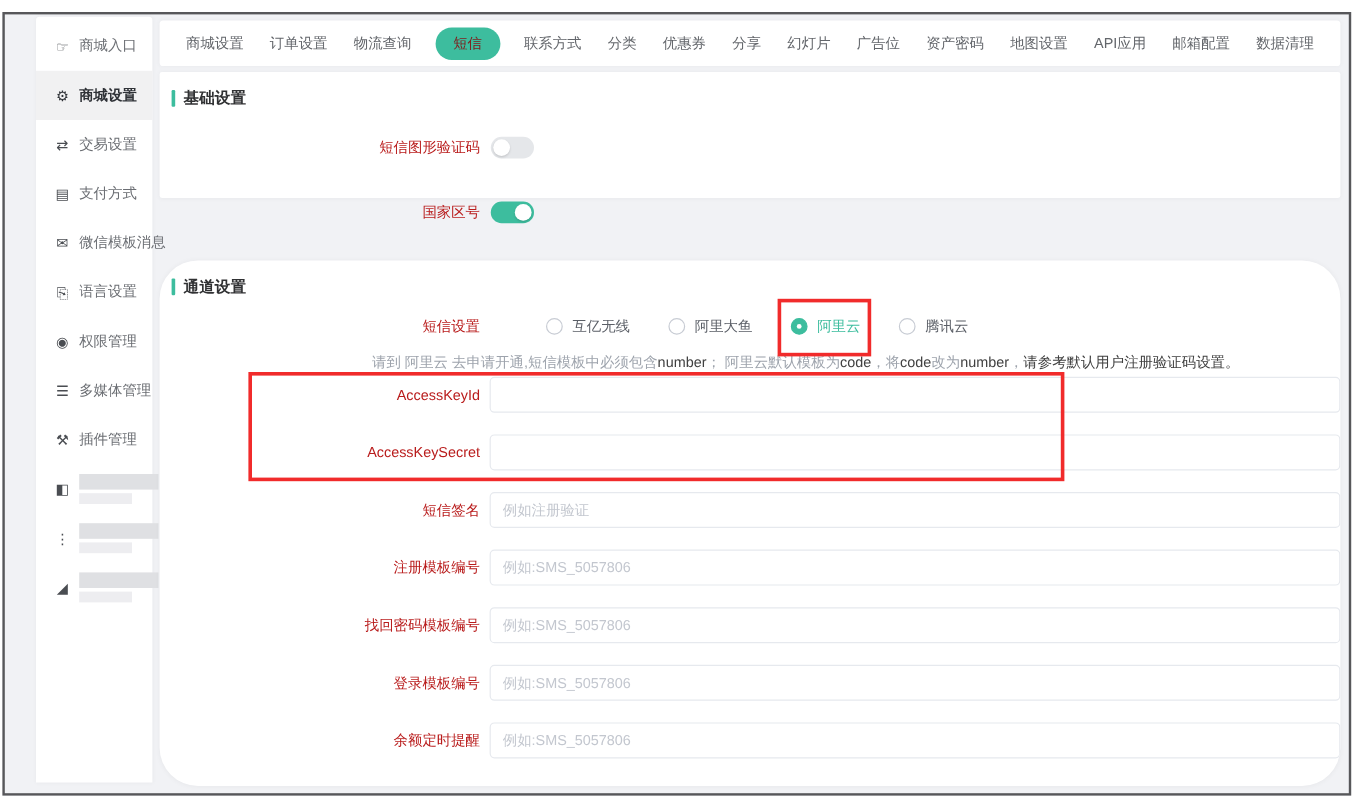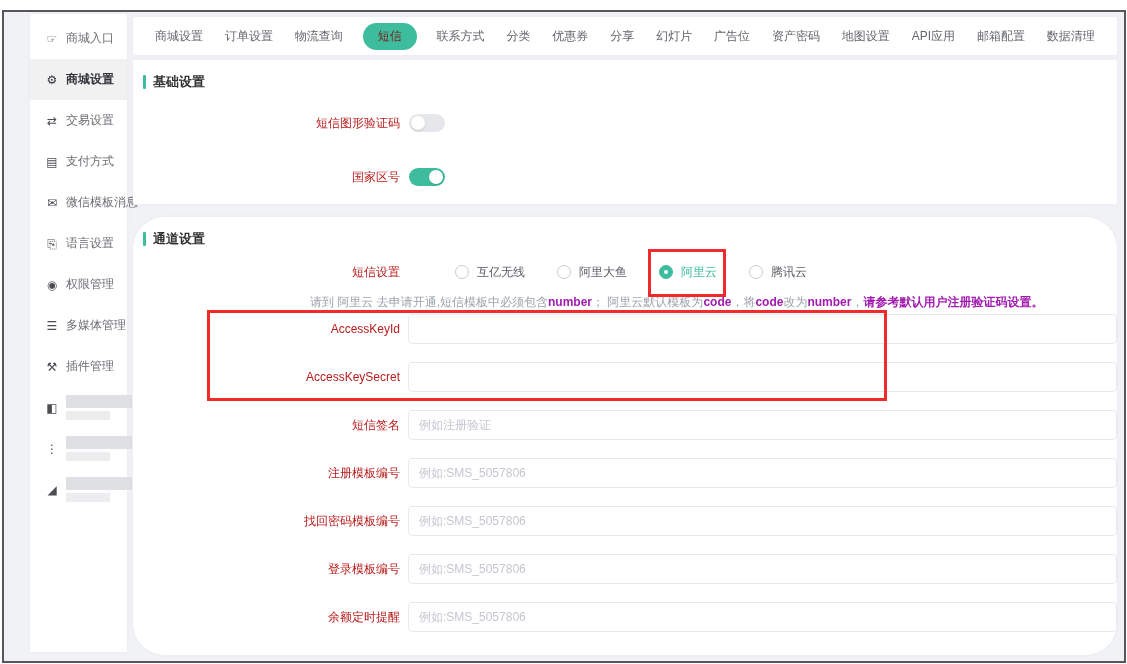--- a/index.html
+++ b/index.html
@@ -22,21 +22,21 @@
   .redact-b { width:44px; height:9px; background:#ededf0; }
 
   
   .tabbar { left:133px; top:17px; width:984px; height:38px; display:flex; align-items:center;
     justify-content:space-between; padding:0 20px; border-radius:3px; }
   .tab { font-size:12px; color:#63666b; cursor:pointer; white-space:nowrap; padding:4px 2px; }
   .tab.active { background:var(--accent); color:#7f1d1d; padding:5px 15px; border-radius:999px; }
 
   
   .panel { left:133px; width:984px; border-radius:2px; }
-  .panel1 { top:60px; height:144px; }
+  .panel1 { top:60px; height:105px; }
   .panel2 { top:217px; height:438px; overflow:hidden;border-radius:32px; }
   .sec-head { display:flex; align-items:center; margin:13px 0 0 10px; }
   .sec-bar { width:3px; height:14px; background:var(--accent); border-radius:1px; margin-right:7px; }
   .sec-title { font-size:13px; font-weight:bold; color:#303133; }
 
   .labelcol { width:267px; flex:0 0 267px; text-align:right; font-size:12px; color:#b91c1c; }
   .form-row { display:flex; align-items:center; }
 
   
   .trow { margin-top:16px; height:32px; }
@@ -54,21 +54,21 @@
   .radio { display:flex; align-items:center; gap:8px; font-size:12px; color:#5a5e66; cursor:pointer; position:relative; }
   .radio .dot { width:14px; height:14px; border-radius:50%; border:1px solid #c8ccd4; background:#fff; position:relative; flex:0 0 14px; }
   .radio.selected .dot { border-color:var(--accent); background:var(--accent); }
   .radio.selected .dot::after { content:""; position:absolute; left:4px; top:4px; width:4px; height:4px;
     border-radius:50%; background:#fff; }
   .radio.selected .rtext { color:var(--accent); }
   .radio .ann { position:absolute; left:-11px; top:-15px; right:-9px; bottom:-16px;
     border:3px solid var(--annotation); pointer-events:none; }
 
   .help { margin:12px 0 0 177px; font-size:12px; color:#9da3ac; height:16px; }
-  .help b { color:#a21caf; font-weight:bold; }
+  .help b { color:#404040; font-weight:normal; }
 
   
   .frow { margin-top:18px; height:30px; }
   .frow:first-of-type { margin-top:4px;align-items:center; }
   .finput { width:816px; height:30px; margin-left:8px; border:1px solid #e6e9ee; border-radius:4px;
     padding:0 10px; font-size:12px; color:#606266; background:#fff; outline:none;
     font-family:"Liberation Sans","DejaVu Sans",sans-serif; }
   .finput::placeholder { color:#c3c7cf; }
 
   .red-box { position:absolute; left:74px; top:93px; width:680px; height:91px;

